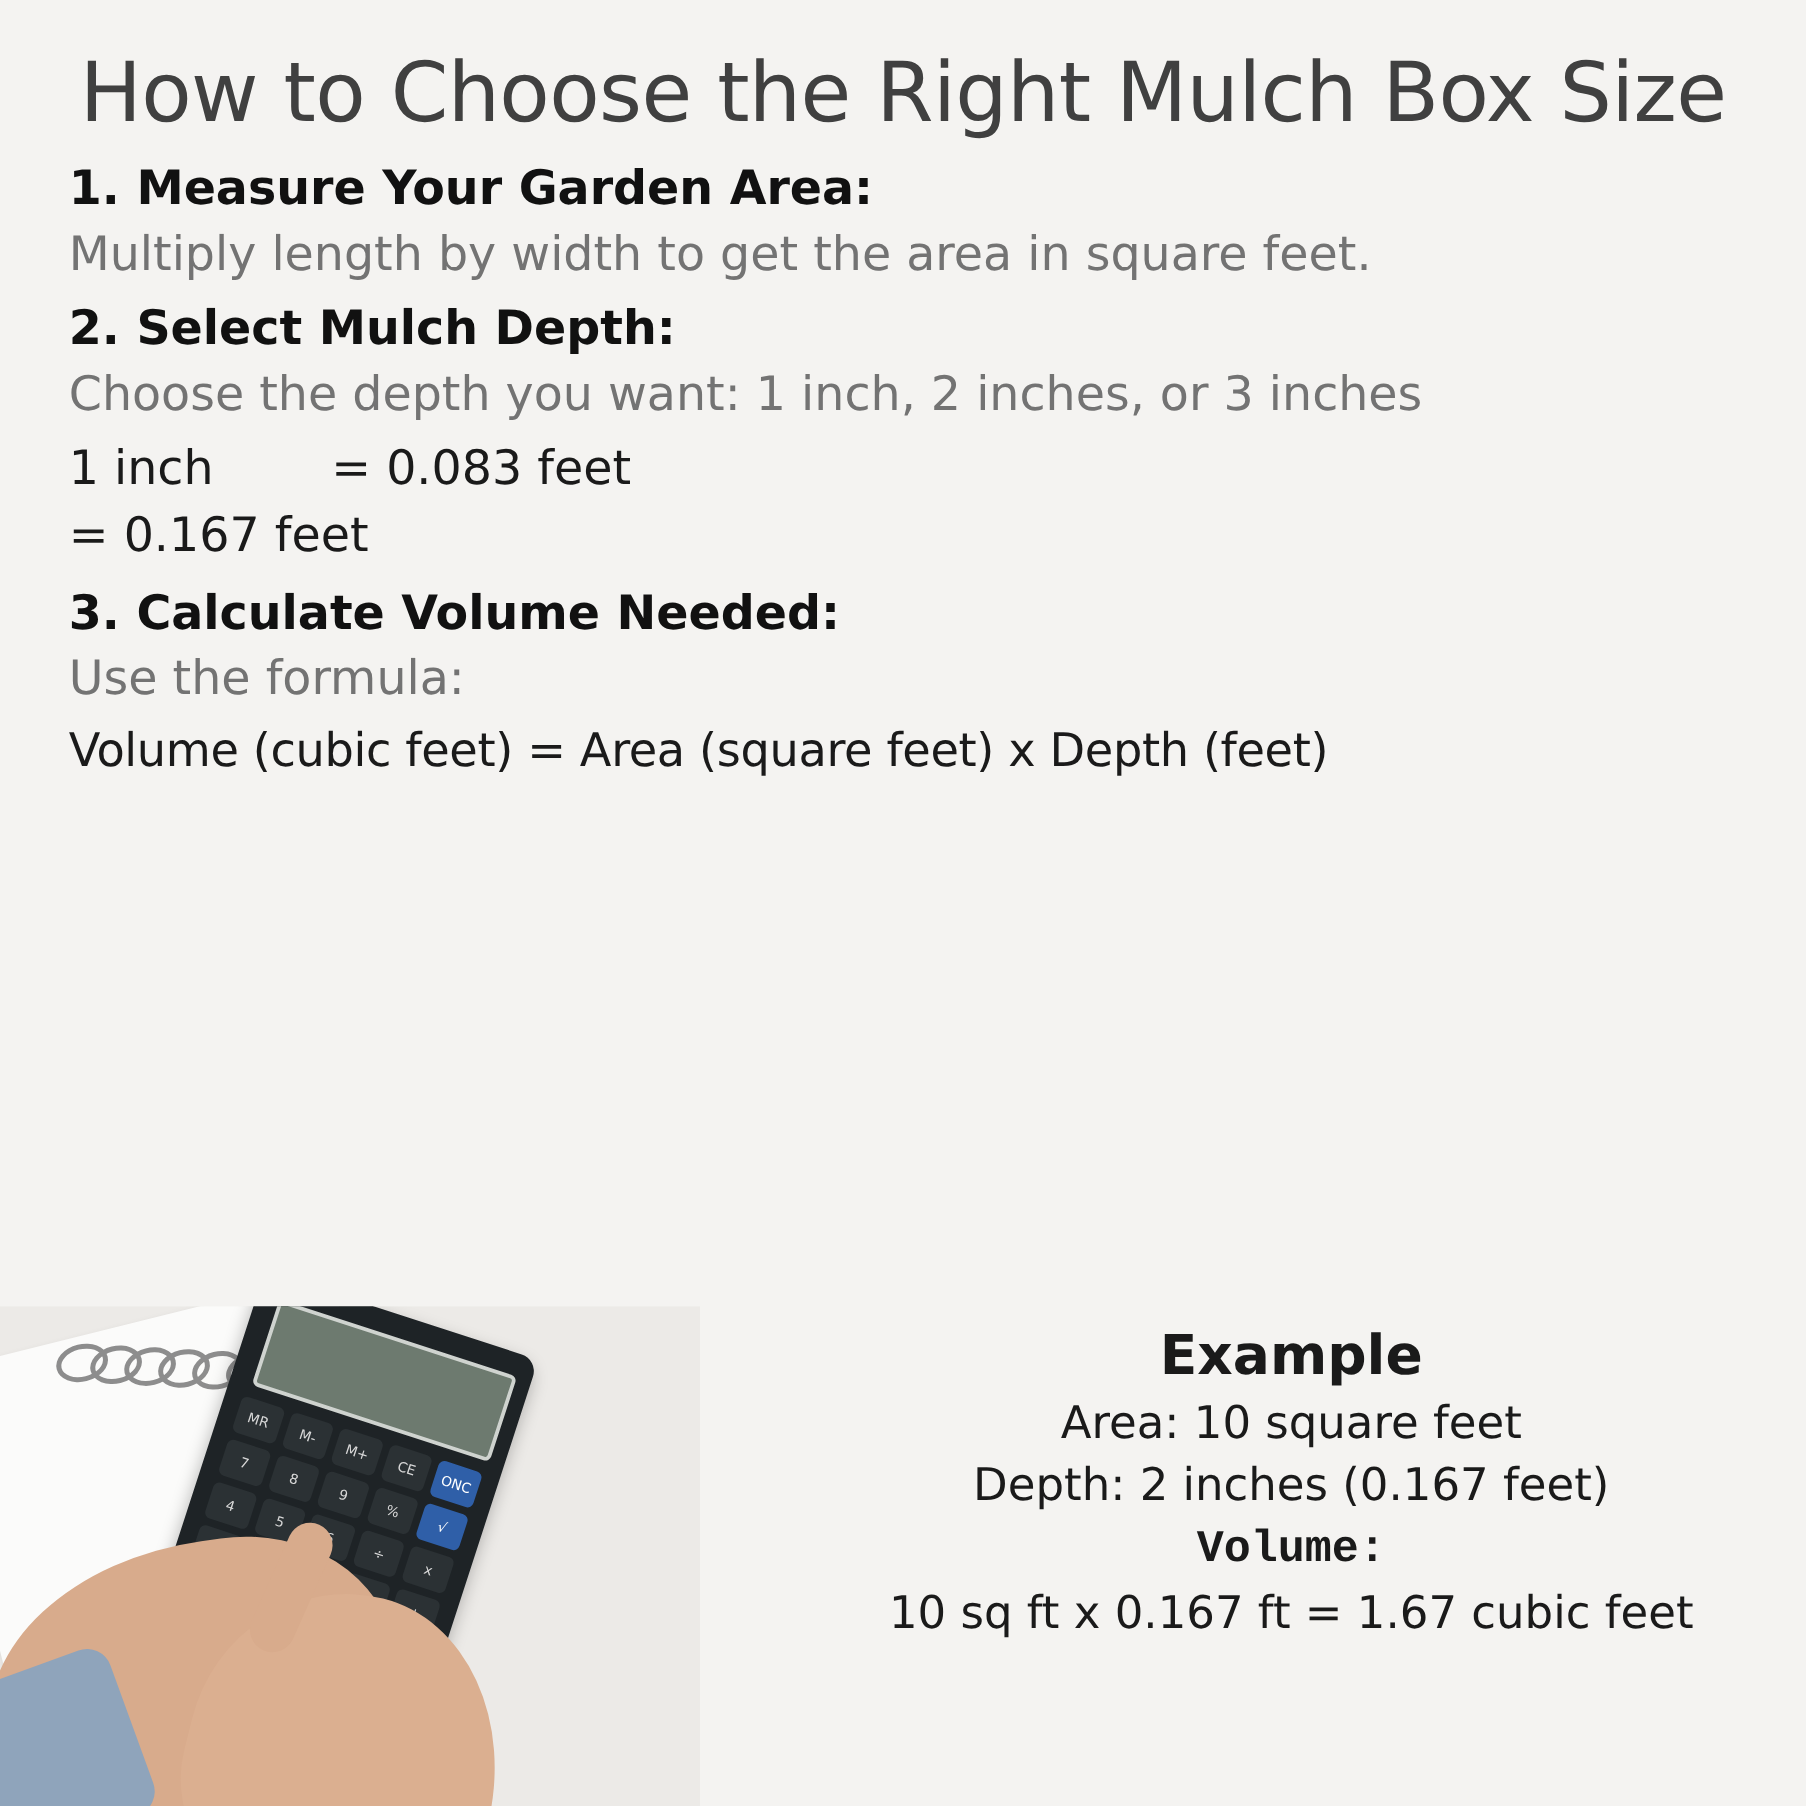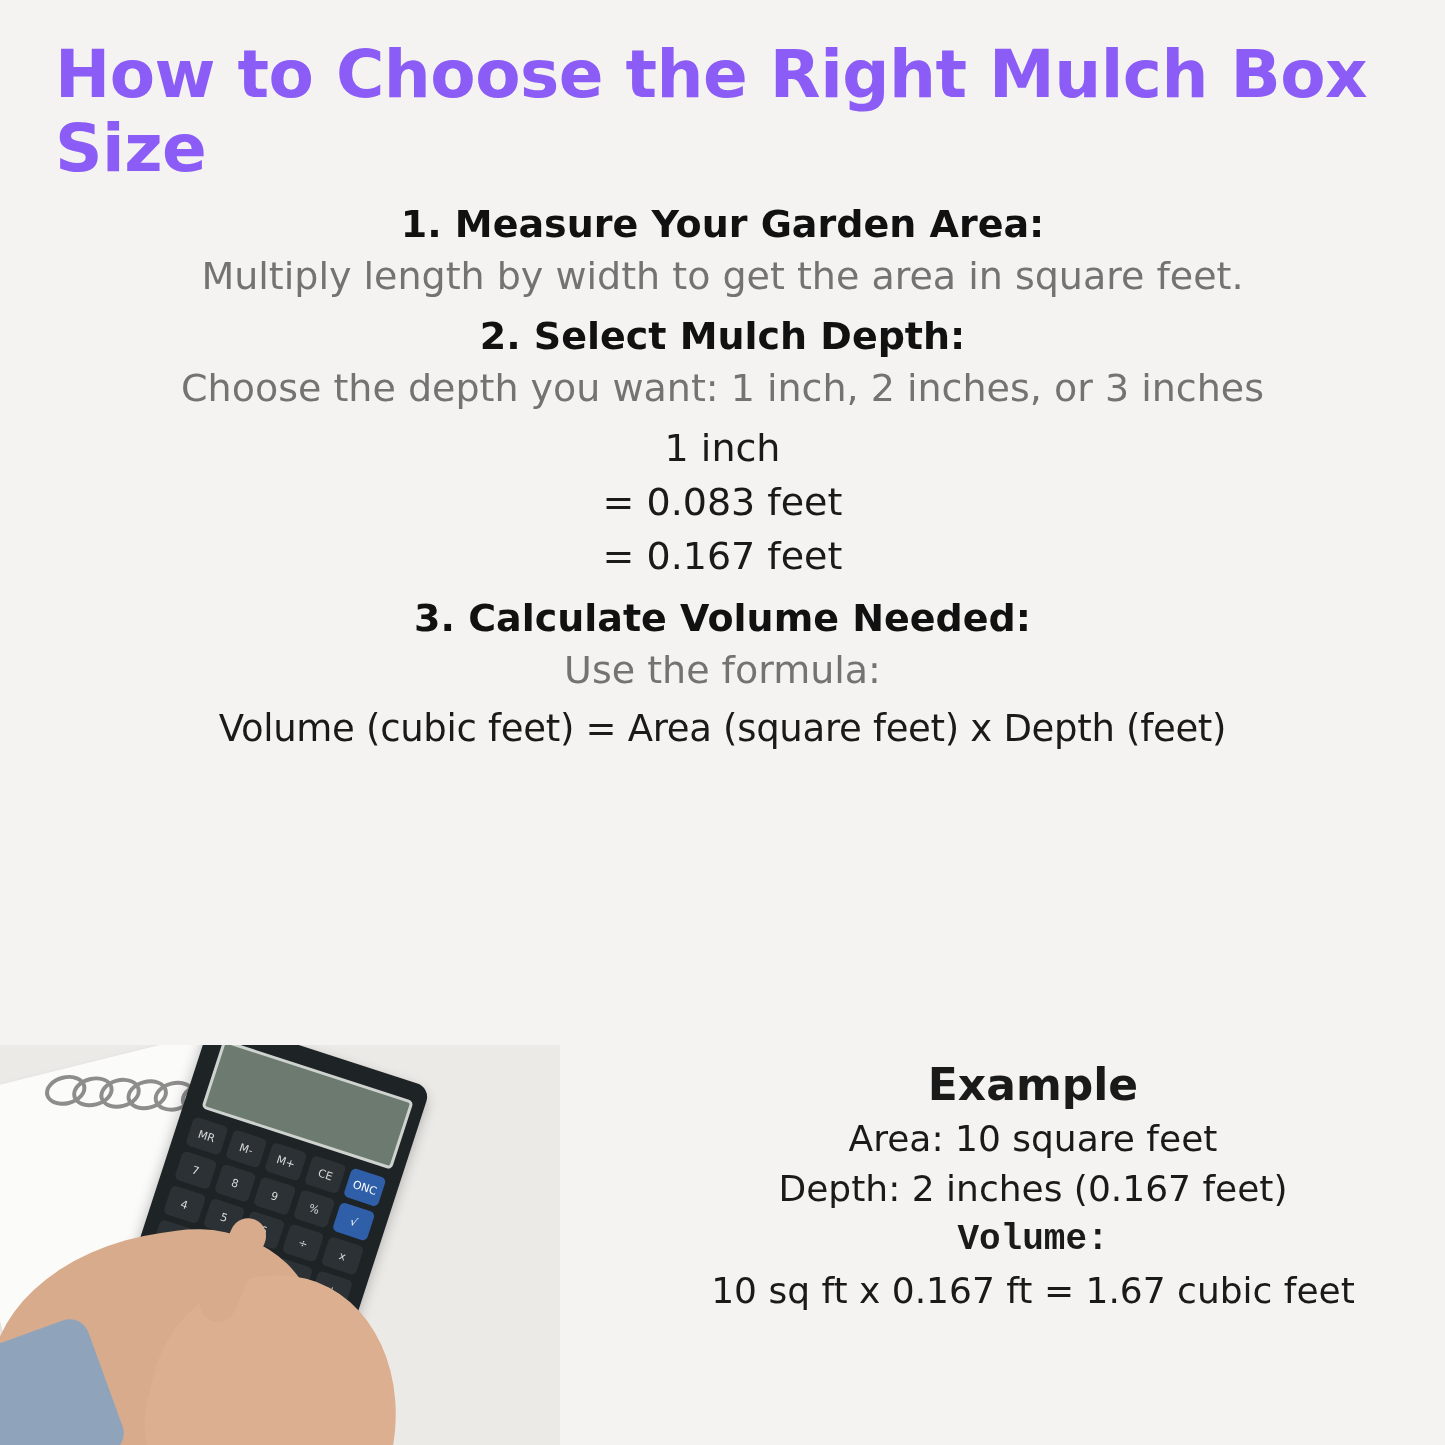--- a/index.html
+++ b/index.html
@@ -17,29 +17,29 @@
   }
   .page {
     position: relative;
     width: 1445px;
     height: 1445px;
     box-sizing: border-box;
     padding: 30px 55px 0 55px;
   }
   .title {
     font-size: 66px;
-    font-weight: bold;
+    font-weight: normal;
     line-height: 1.12;
+    text-align: center;
     letter-spacing: -0.5px;
     margin: 8px 0 14px 0;
-    color: #8b5cf6;
+    color: #404040;
   }
   .steps {
     margin-top: 6px;
-    text-align: center;
   }
   .step-head {
     font-size: 38px;
     font-weight: bold;
     line-height: 1.28;
     margin: 10px 0 4px 0;
     color: #111;
   }
   .step-body {
     font-size: 38px;
@@ -49,21 +49,20 @@
     color: #737373;
   }
   .conv-list {
     margin: 6px 0 6px 0;
   }
   .conv-row {
     font-size: 38px;
     line-height: 1.42;
     display: flex;
     white-space: pre;
-    flex-direction: column;
   }
   .conv-label {
     display: inline-block;
     min-width: 210px;
   }
   .formula {
     font-size: 37px;
     font-weight: normal;
     line-height: 1.25;
     margin: 10px 0 0 0;

